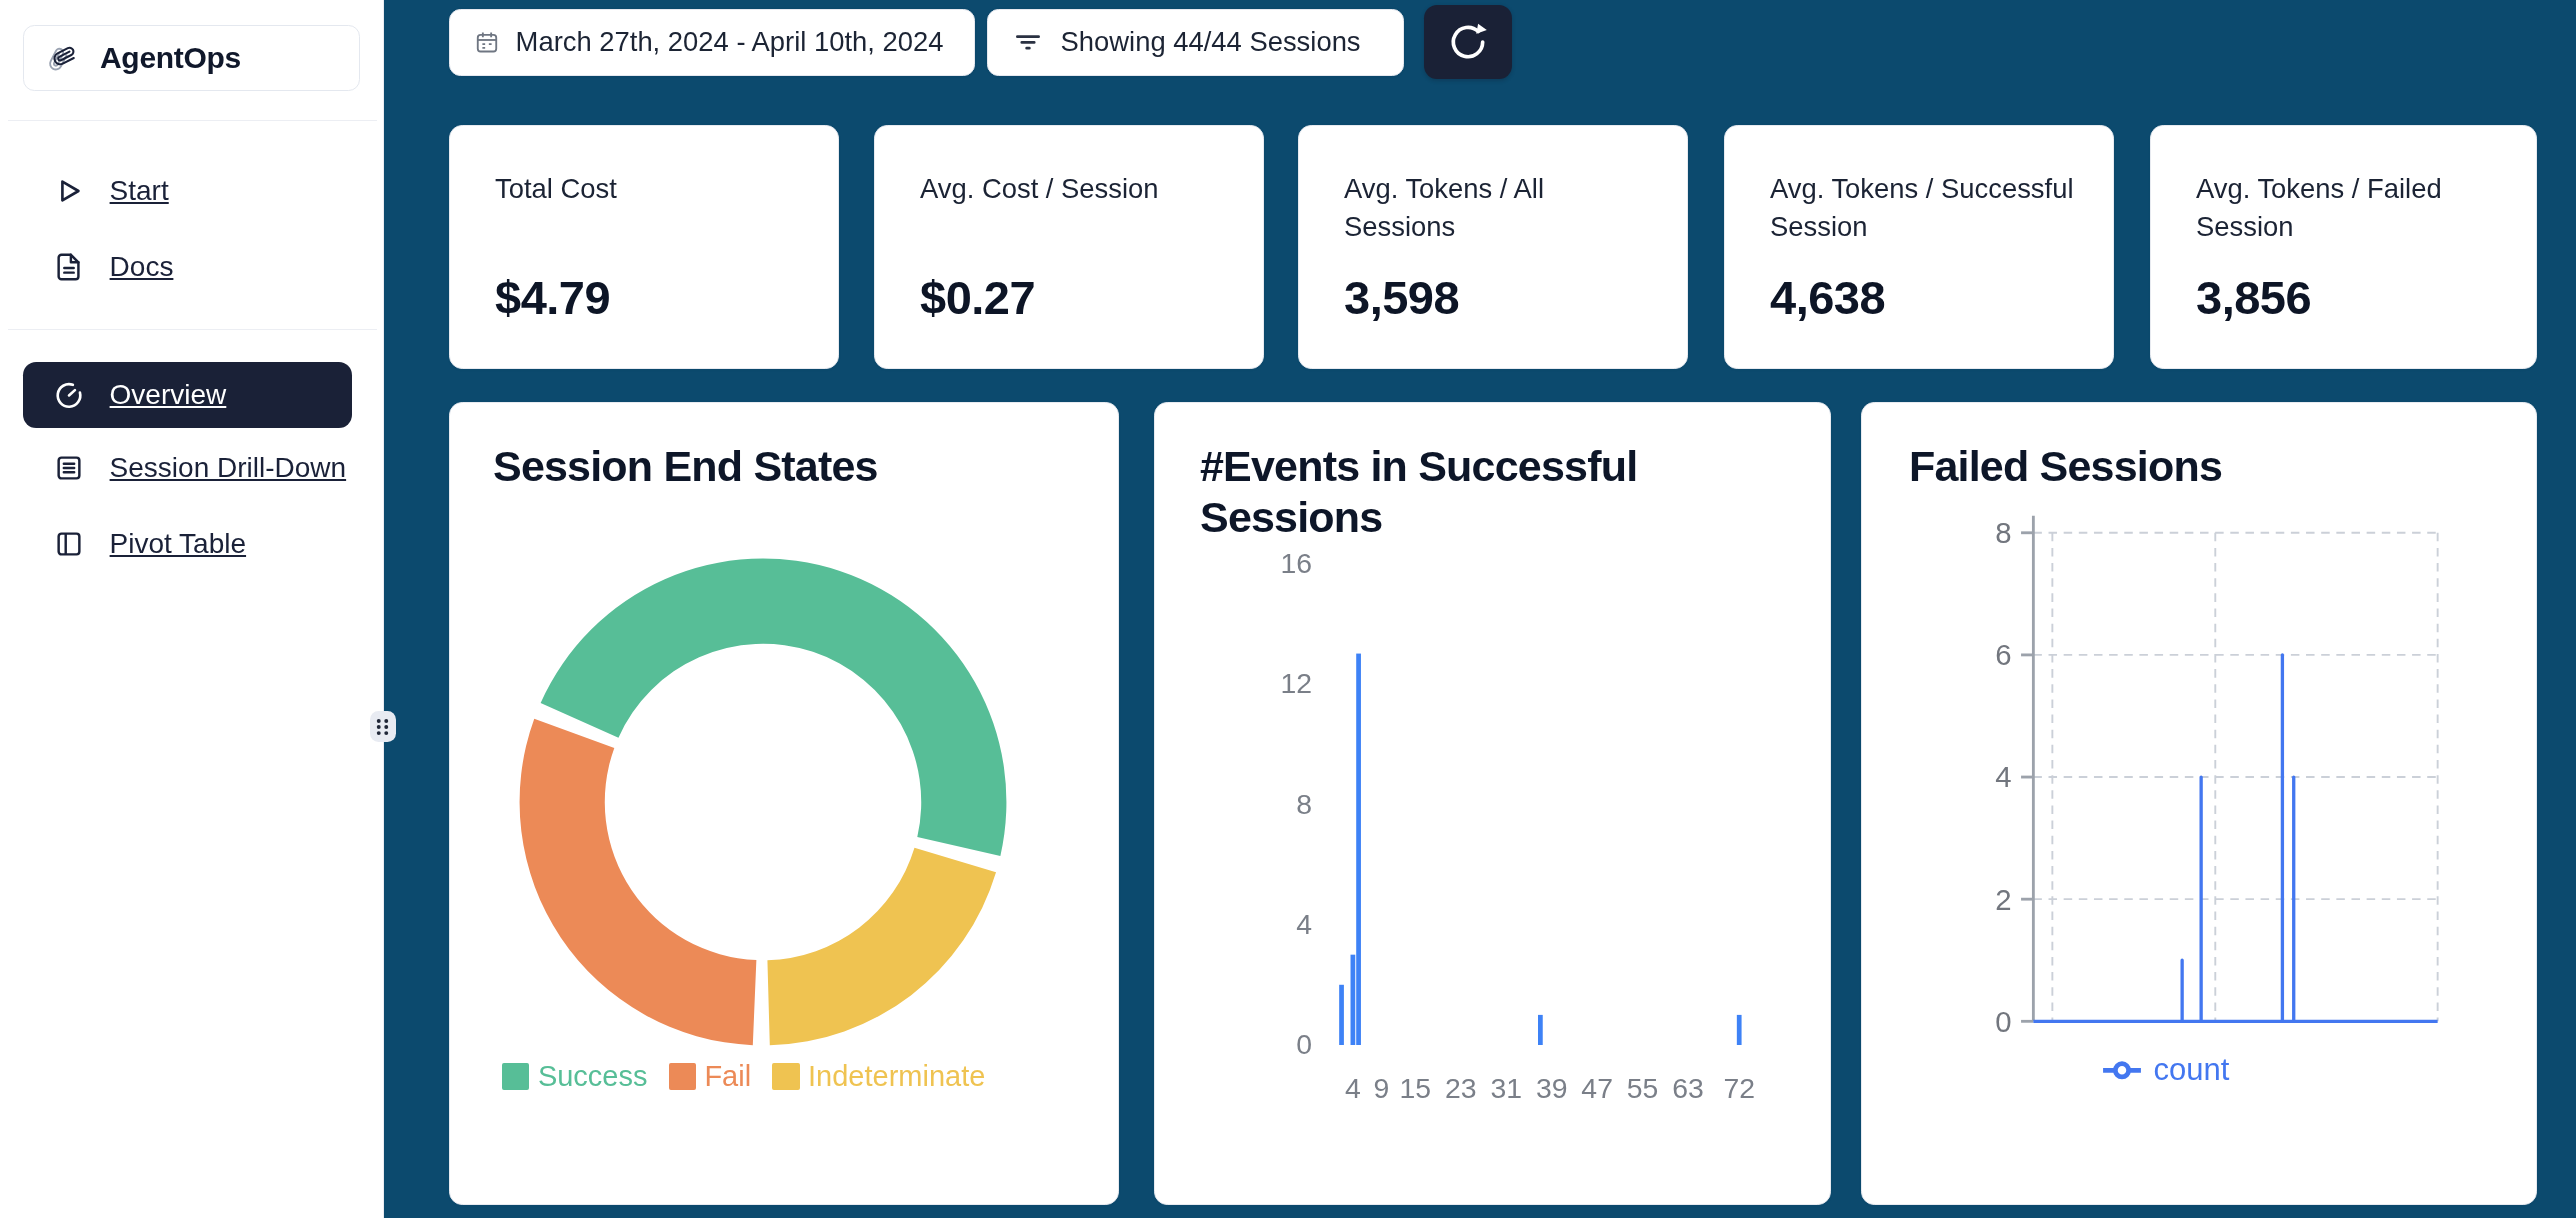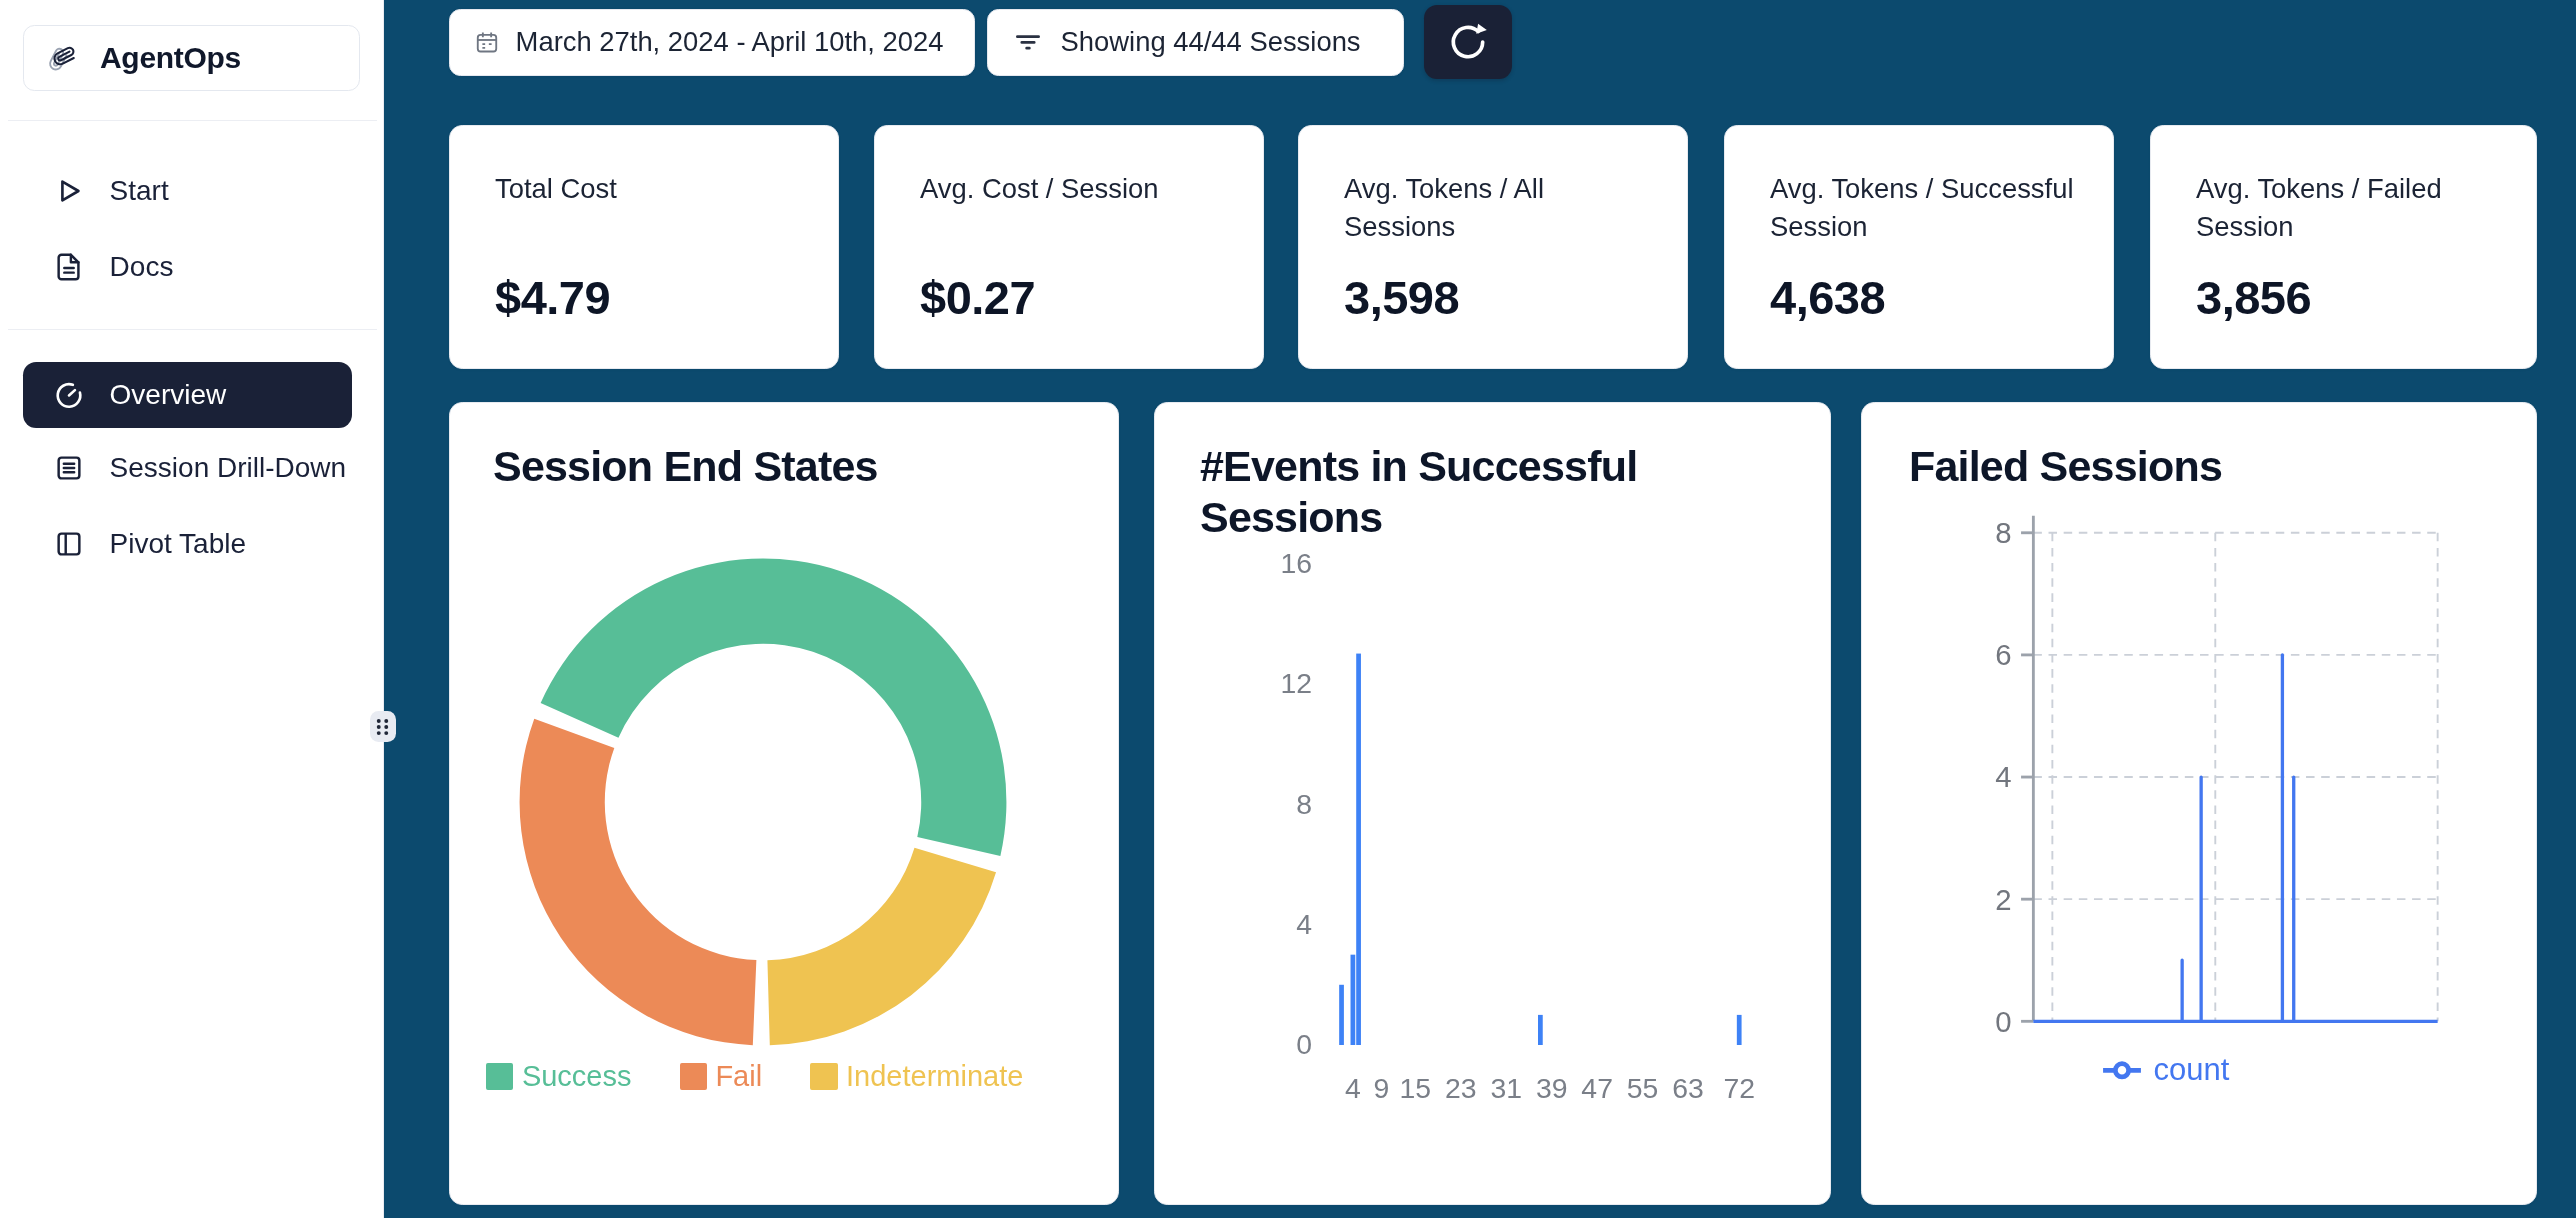--- a/index.html
+++ b/index.html
@@ -9,21 +9,21 @@
 
   
   .sidebar{position:absolute;left:0;top:0;width:384px;height:1219px;background:#FFFFFF;
            border-right:1.9px solid #E9EBF1;box-sizing:border-box;}
   .logo-box{position:absolute;left:23px;top:24.6px;width:337px;height:66px;border:1.9px solid #E4E8EF;
             border-radius:11.4px;display:flex;align-items:center;gap:15px;padding-left:19px;box-sizing:border-box;}
   .logo-text{font-size:30px;font-weight:700;color:#10182B;letter-spacing:-0.3px;}
   .hdiv{position:absolute;left:7.6px;width:369px;border-top:1.9px solid #ECEEF3;height:0;}
   .nav-item{position:absolute;left:23px;width:329px;height:59px;display:flex;align-items:center;gap:24.6px;
             padding-left:30px;box-sizing:border-box;font-size:28px;font-weight:500;color:#1A2138;
-            border-radius:13.2px;cursor:pointer;}
+            border-radius:13.2px;cursor:pointer;text-decoration:underline;}
   .nav-item .nicon{width:32px;height:32px;flex:0 0 32px;}
   .nav-item.active{background:#1A2137;color:#FFFFFF;height:66px;}
   .drag-handle{position:absolute;left:370px;top:711px;width:25.6px;height:31px;background:#E8EBF2;
                border-radius:8.5px;display:flex;align-items:center;justify-content:center;cursor:col-resize;}
 
   
   .btn{position:absolute;background:#FFFFFF;border:1.9px solid #E5E8EF;border-radius:11.4px;display:flex;
        align-items:center;box-shadow:0 0.9px 2.8px rgba(16,24,40,.06);box-sizing:border-box;
        font-size:27.4px;font-weight:500;color:#1C2434;cursor:pointer;}
   .btn-date{left:449px;top:8.5px;width:526px;height:67px;padding-left:24.6px;gap:17px;}
@@ -39,21 +39,21 @@
   .stat-label{position:absolute;left:45px;top:44px;width:314px;font-size:27.4px;font-weight:500;
               line-height:38px;color:#1B2334;}
   .stat-value{position:absolute;left:45px;top:142px;font-size:47px;font-weight:800;line-height:59px;
               color:#0D1526;letter-spacing:-0.5px;}
   .chart-card{top:402px;height:803px;}
   .chart-title{position:absolute;left:43px;top:38px;font-size:43px;font-weight:700;line-height:51px;
                color:#0D1628;letter-spacing:-0.8px;}
   .plot{position:absolute;left:0;top:0;}
 
   
-  .donut-legend{position:absolute;left:36px;top:657px;display:flex;align-items:center;gap:48px;
+  .donut-legend{position:absolute;left:52px;top:657px;display:flex;align-items:center;gap:21px;
                 font-size:29px;font-weight:400;}
   .dl-item{display:flex;align-items:center;gap:8.5px;}
   .dl-sq{width:27.4px;height:27.4px;border-radius:1.9px;}
 
   
   .count-legend{position:absolute;left:238px;top:621px;display:flex;align-items:center;gap:9.5px;
                 font-size:31px;font-weight:500;margin-top:28px;}
 
   .ax-label{font-size:30px;fill:#7A7F88;}
   .ax-label2{font-size:31px;fill:#72767E;}

